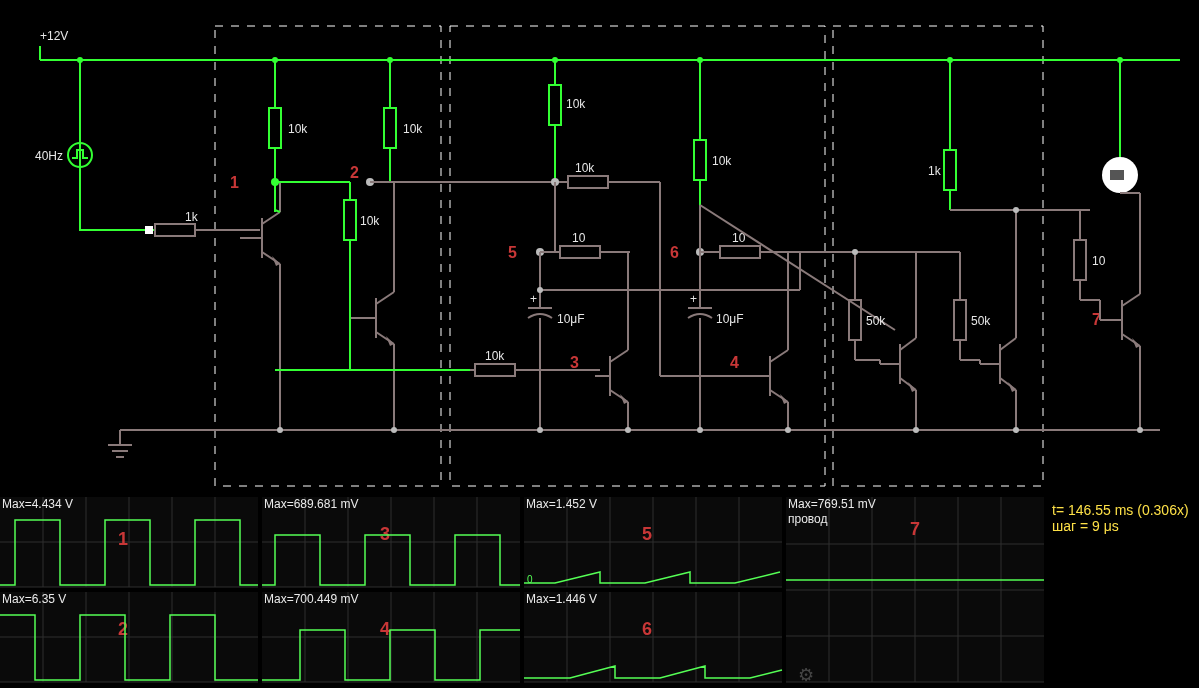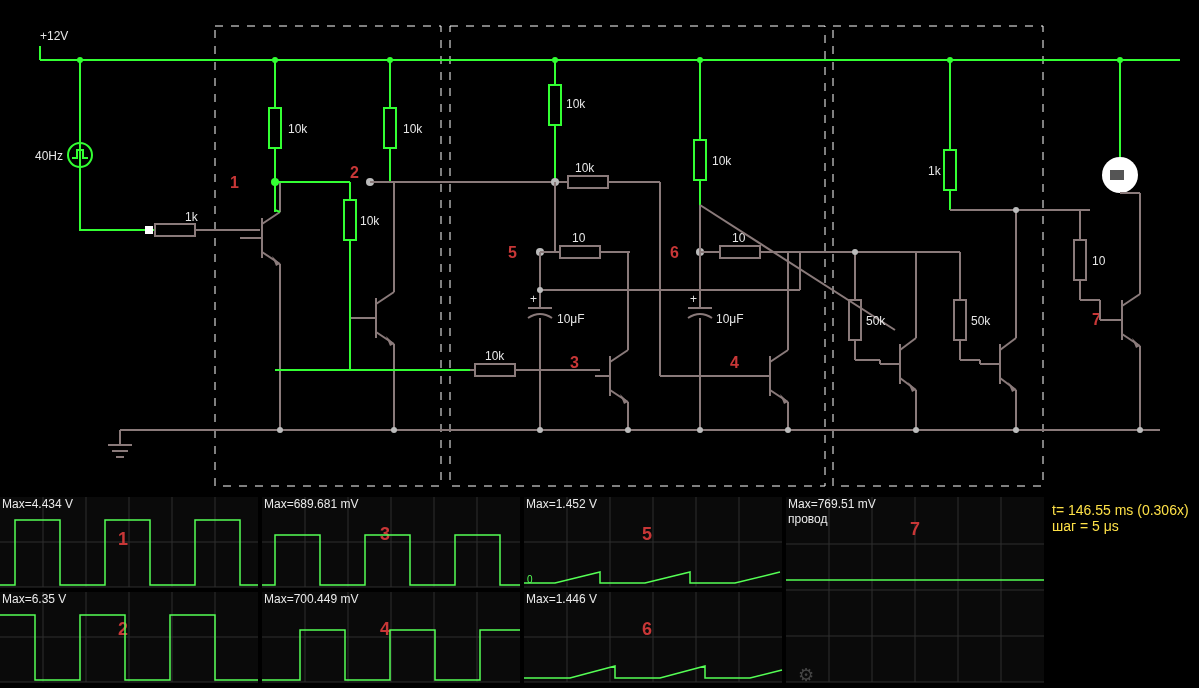--- a/index.html
+++ b/index.html
@@ -454,15 +454,15 @@
     <text class="scope-label" x="788" y="508">Max=769.51 mV</text>
     <text class="scope-label" x="788" y="523">провод</text>
     <text class="redlbl-scope" x="910" y="535">7</text>
     <line class="scope-trace" x1="786" y1="580" x2="1044" y2="580"></line>
   </g>
 
 </svg>
 </div>
 
 <div class="info" style="left:1052px; top:502px;">t= 146.55 ms (0.306x)</div>
-<div class="info" style="left:1052px; top:518px;">шаг = 5 μs</div>
+<div class="info" style="left:1052px; top:518px;">шаг = 9 μs</div>
 
 <div class="gear" style="left:798px; top:664px;">⚙</div>
 
 </body></html>

